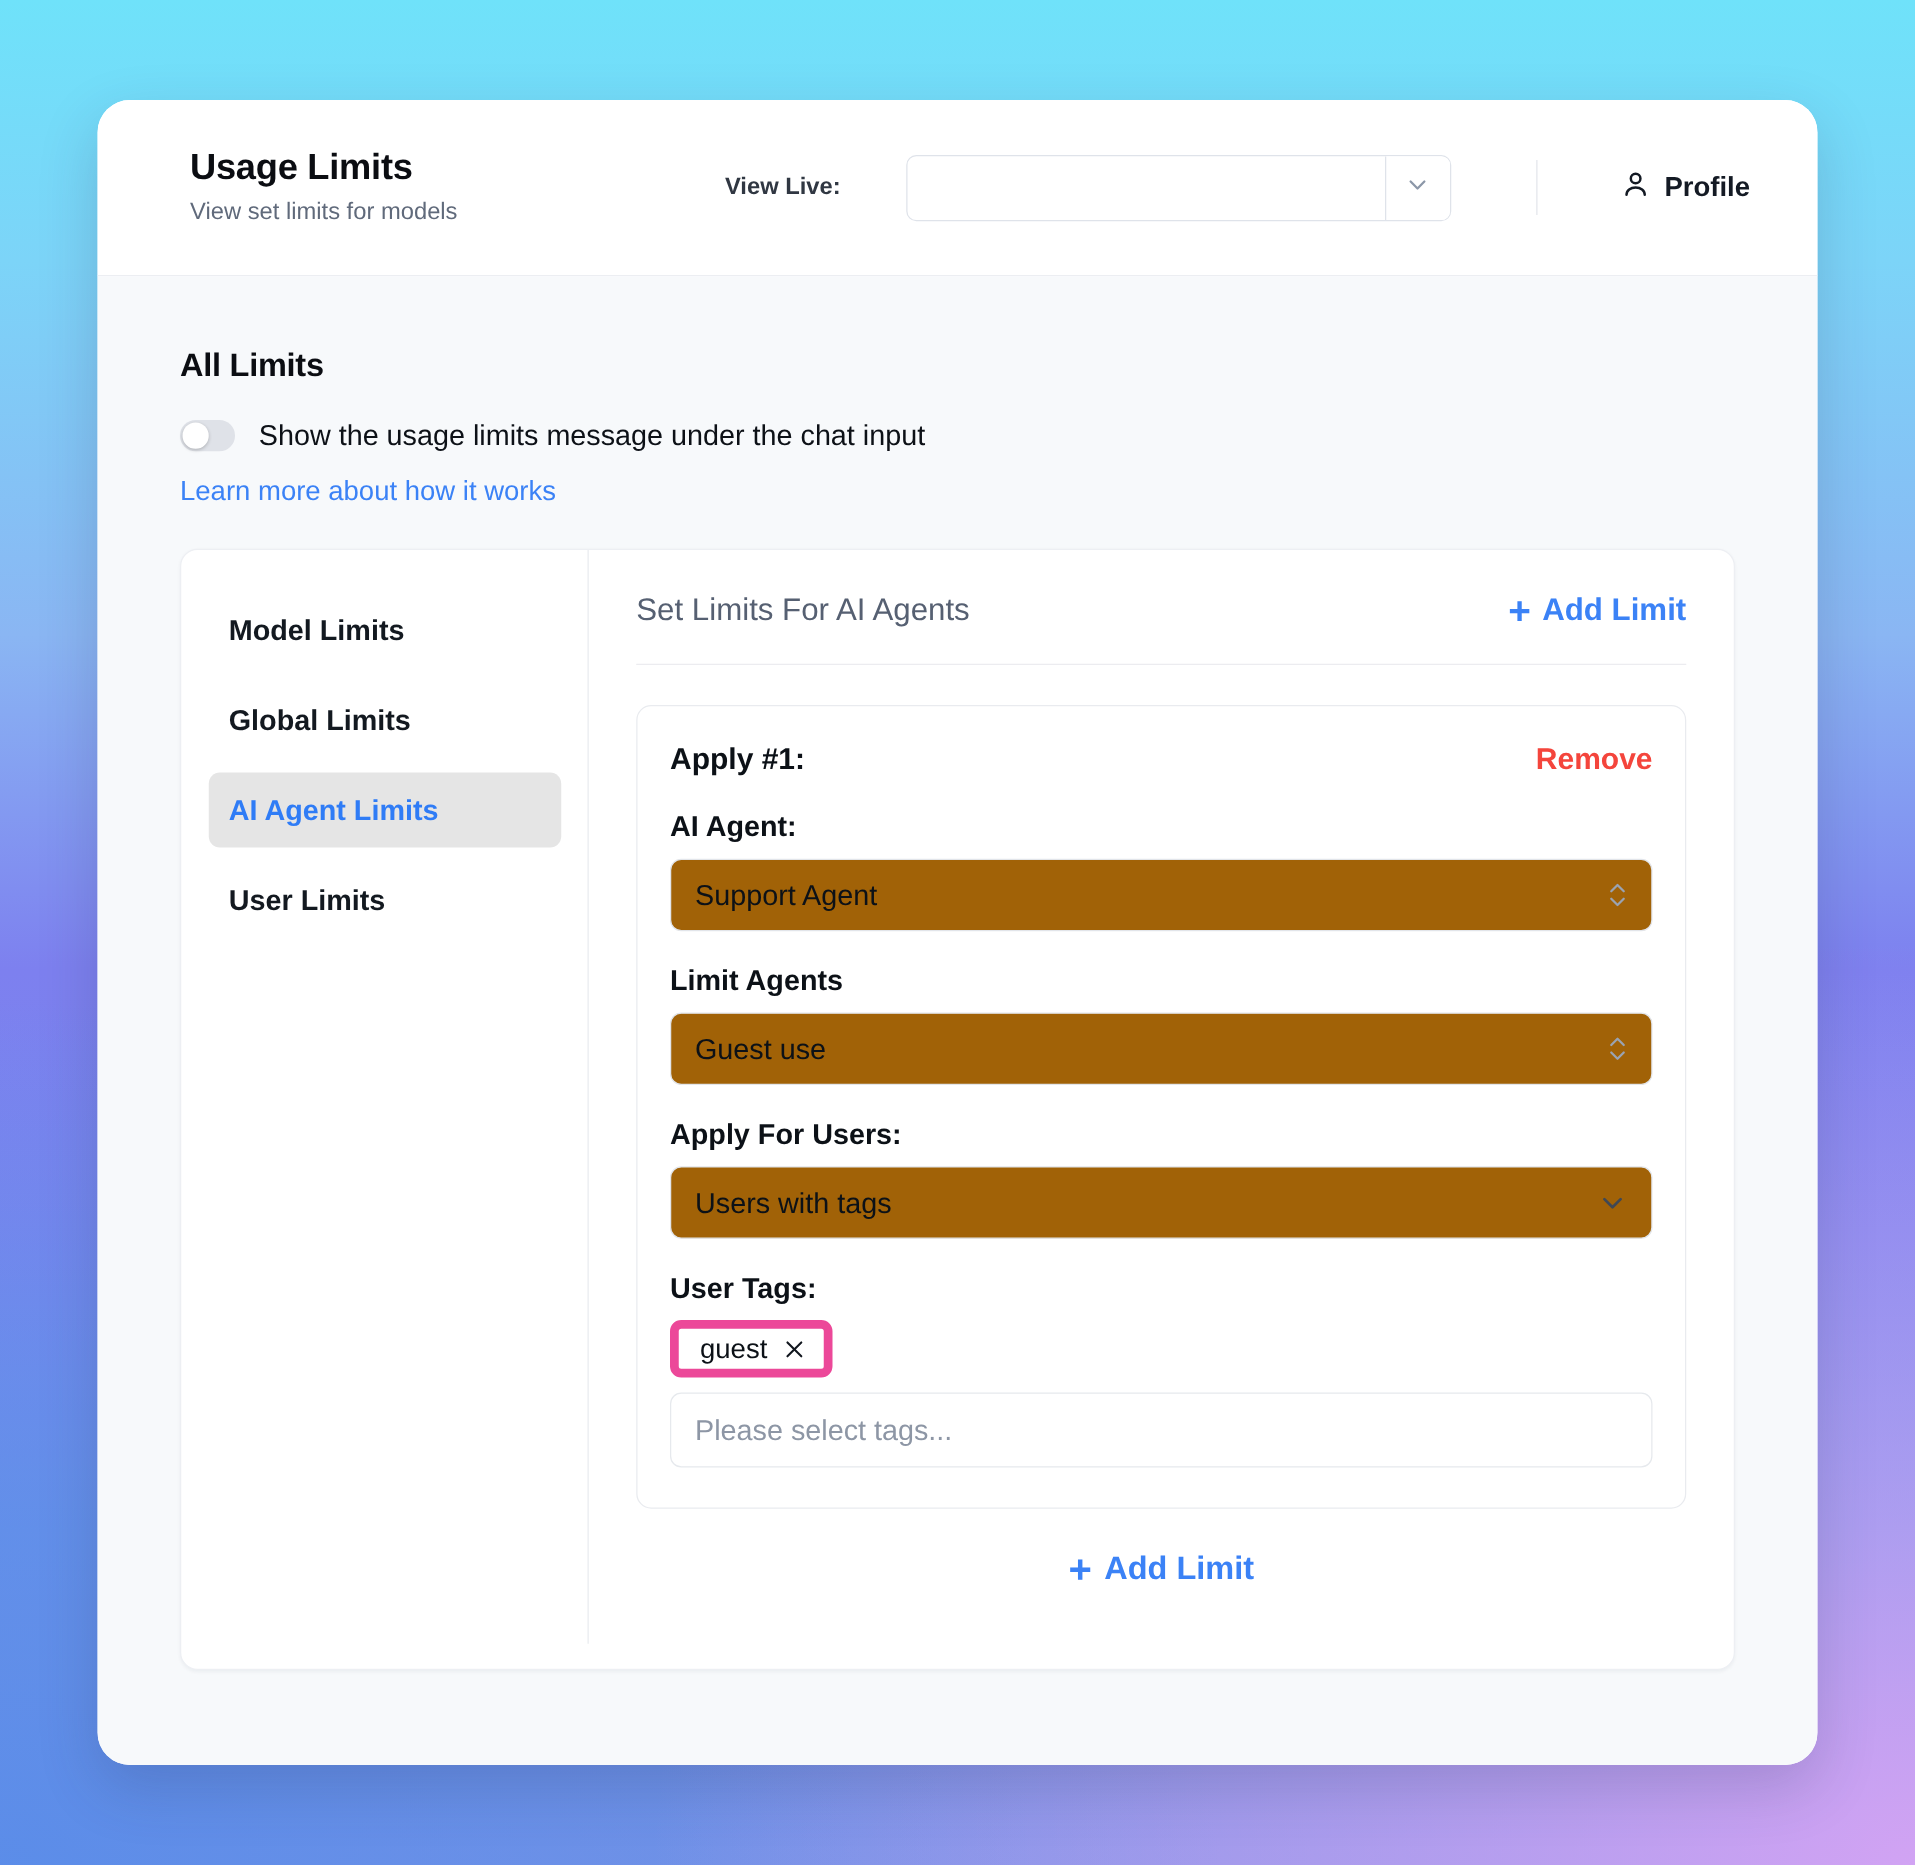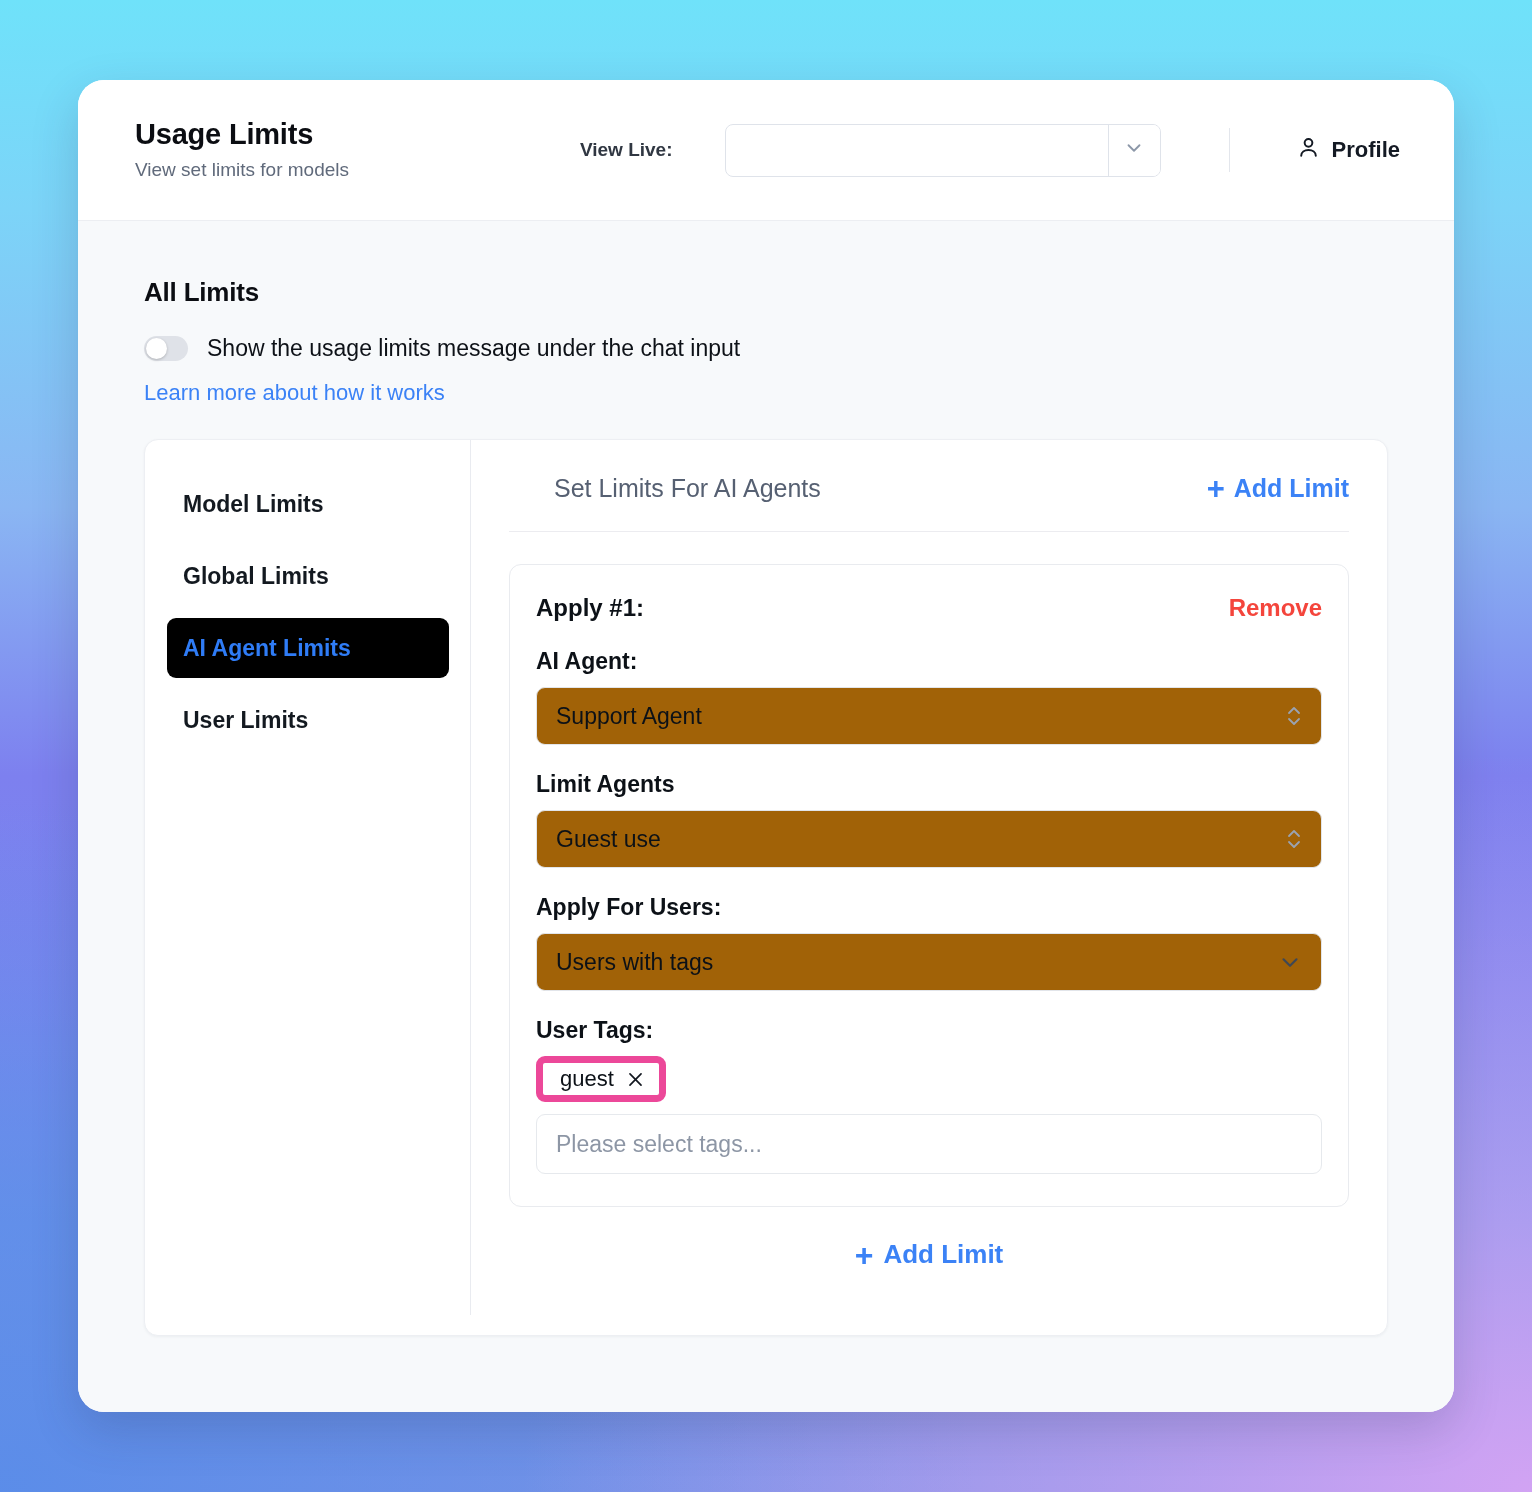--- a/index.html
+++ b/index.html
@@ -37,21 +37,21 @@
   }
 
   
   .app-header {
     height: 141px;
     flex: 0 0 141px;
     background: #ffffff;
     border-bottom: 1px solid #eceef2;
     display: flex;
     align-items: center;
-    padding: 0 44px 0 57px;
+    padding: 0 44px 0 74px;
   }
 
   .title-block { width: 540px; }
 
   .page-title {
     font-size: 29px;
     font-weight: bold;
     color: #0b0d12;
     letter-spacing: -0.2px;
     line-height: 1.15;
@@ -221,41 +221,40 @@
     align-items: center;
     padding: 0 16px;
     border-radius: 9px;
     font-size: 23px;
     font-weight: bold;
     color: #131920;
     cursor: pointer;
     margin-bottom: 12px;
   }
   .nav-item.active {
-    background: #000000;
+    background: #e5e5e5;
     color: #2f7cf6;
   }
 
   .panel-main {
     flex: 1;
     padding: 34px 38px 0 38px;
   }
 
   .main-head {
     display: flex;
     align-items: center;
     justify-content: space-between;
     padding-bottom: 28px;
     border-bottom: 1px solid #ececf0;
   }
 
   .main-head-title {
     font-size: 25px;
     color: #566072;
-    margin-left: 45px;
   }
 
   .add-limit {
     display: flex;
     align-items: center;
     gap: 9px;
     color: #3b82f6;
     font-size: 25px;
     font-weight: bold;
     cursor: pointer;

